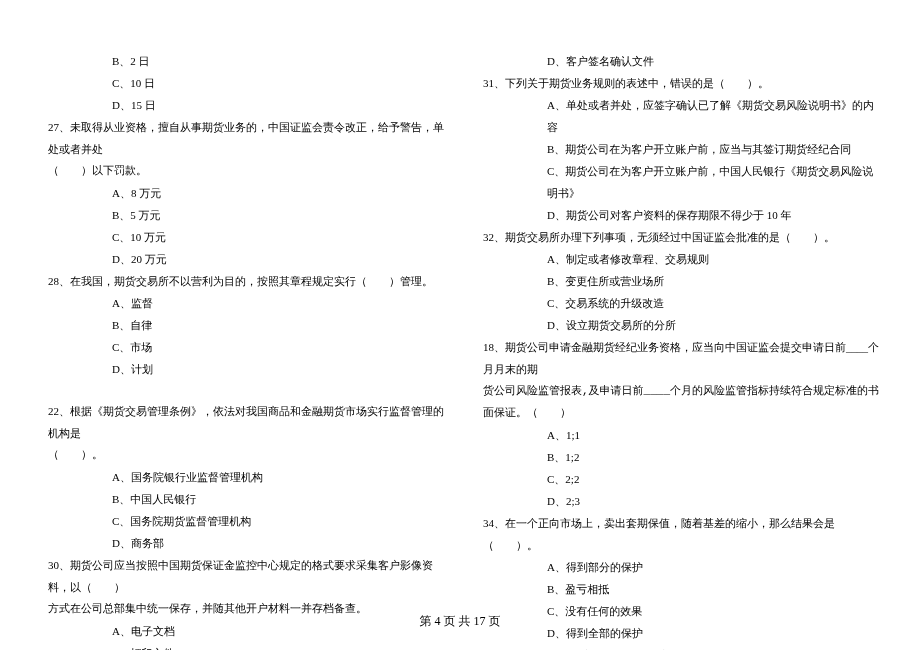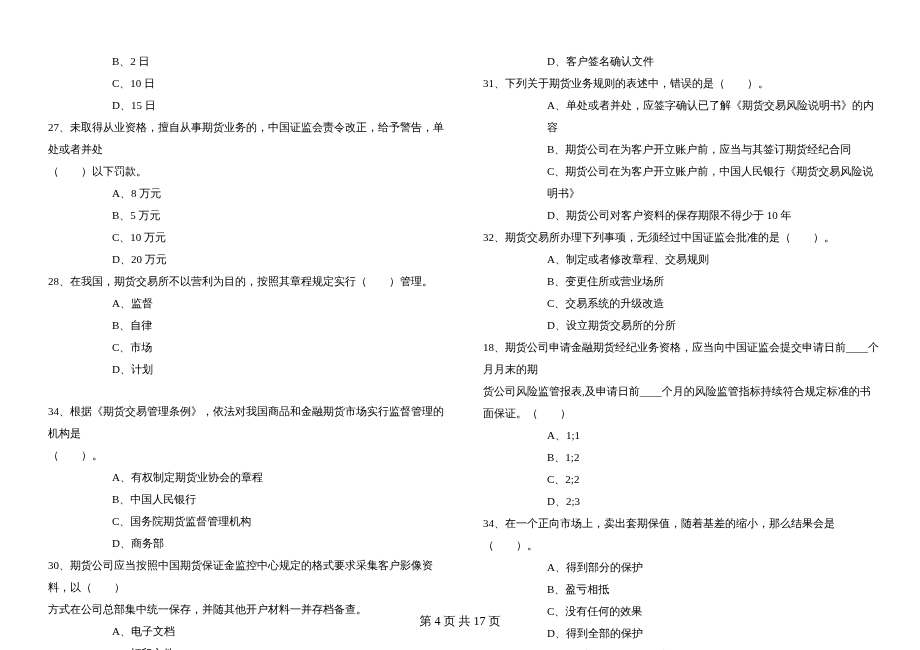--- a/index.html
+++ b/index.html
@@ -30,20 +30,21 @@
       padding-left: 72px;
       line-height: 2;
     }
     .question {
       padding-left: 8px;
       line-height: 2;
     }
     .question-cont {
       padding-left: 8px;
       line-height: 2;
+      font-family: Liberation Mono, monospace;
     }
     .footer {
       position: absolute;
       bottom: 20px;
       width: 100%;
       text-align: center;
       font-size: 12px;
     }
     .spacer {
       height: 20px;
@@ -66,23 +67,23 @@
     <div class="option">D、20 万元</div>
 
     <div class="question">28、在我国，期货交易所不以营利为目的，按照其章程规定实行（　　）管理。</div>
     <div class="option">A、监督</div>
     <div class="option">B、自律</div>
     <div class="option">C、市场</div>
     <div class="option">D、计划</div>
 
     <div class="spacer"></div>
 
-    <div class="question">34、根据《期货交易管理条例》，依法对我国商品和金融期货市场实行监督管理的机构是</div>
+    <div class="question">22、根据《期货交易管理条例》，依法对我国商品和金融期货市场实行监督管理的机构是</div>
     <div class="question-cont">（　　）。</div>
-    <div class="option">A、有权制定期货业协会的章程</div>
+    <div class="option">A、国务院银行业监督管理机构</div>
     <div class="option">B、中国人民银行</div>
     <div class="option">C、国务院期货监督管理机构</div>
     <div class="option">D、商务部</div>
 
     <div class="question">30、期货公司应当按照中国期货保证金监控中心规定的格式要求采集客户影像资料，以（　　）</div>
     <div class="question-cont">方式在公司总部集中统一保存，并随其他开户材料一并存档备查。</div>
     <div class="option">A、电子文档</div>
     <div class="option">B、打印文件</div>
 
   </div>

